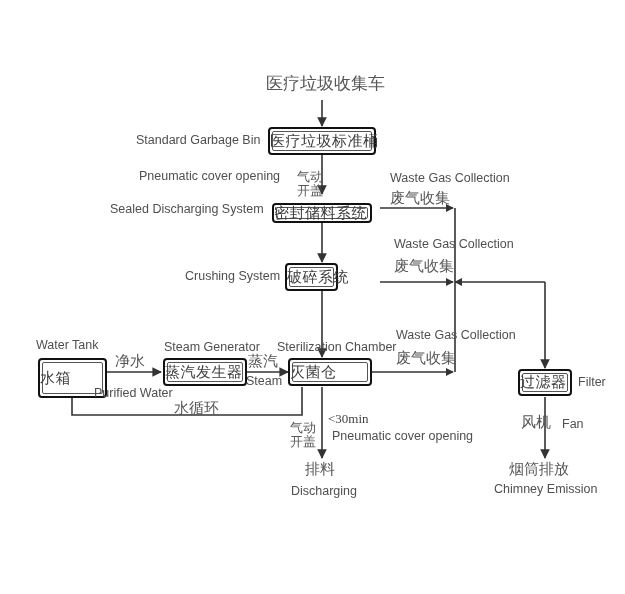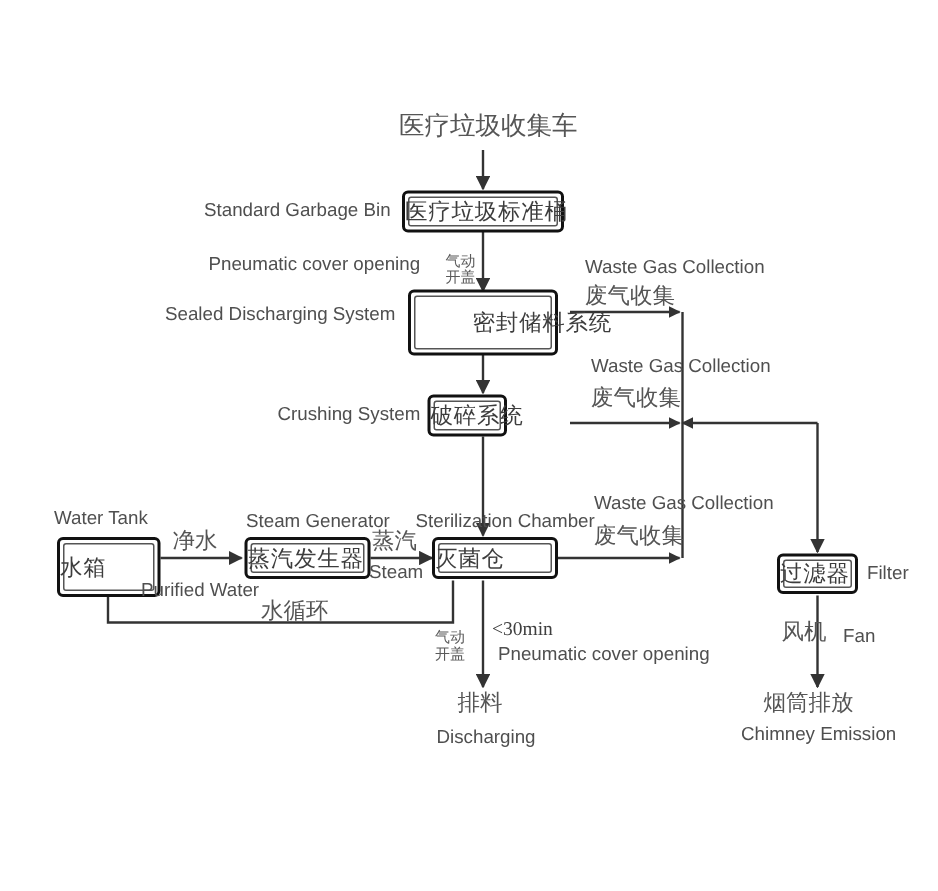--- a/index.html
+++ b/index.html
@@ -54,21 +54,21 @@
   }
   .lbl.en {
     font-size: 12.5px;
     color: #4f4f4f;
   }
   .lbl.cn {
     font-size: 15px;
     color: #555555;
   }
   .lbl.cn-sm {
-    font-size: 10px;
+    font-size: 13px;
     color: #5a5a5a;
     line-height: 1.05;
     text-align: center;
   }
   .lbl.big-cn {
     font-size: 17px;
     color: #565656;
   }
   .lbl.mono-num {
     font-size: 13px;
@@ -140,21 +140,21 @@
     <span class="boxtext">医疗垃圾标准桶</span>
   </div>
 
   <div class="lbl en" style="left:139px; top:169px;">Pneumatic cover opening</div>
   <div class="lbl cn-sm" style="left:297px; top:170px;">
     <div>气动</div>
     <div>开盖</div>
   </div>
 
   <div class="lbl en" style="left:110px; top:202px;">Sealed  Discharging System</div>
-  <div class="box" style="left:272px; top:193px; width:100px; height:44px;padding-left:41px;">
+  <div class="box" style="left:272px; top:203px; width:100px; height:20px;">
     <span class="inner"></span>
     <span class="boxtext">密封储料系统</span>
   </div>
 
   <div class="lbl en" style="left:390px; top:171px;">Waste Gas Collection</div>
   <div class="lbl cn" style="left:390px; top:189px;">废气收集</div>
 
   <div class="lbl en" style="left:185px; top:269px;">Crushing System</div>
   <div class="box" style="left:285px; top:263px; width:53px; height:28px;">
     <span class="inner"></span>

